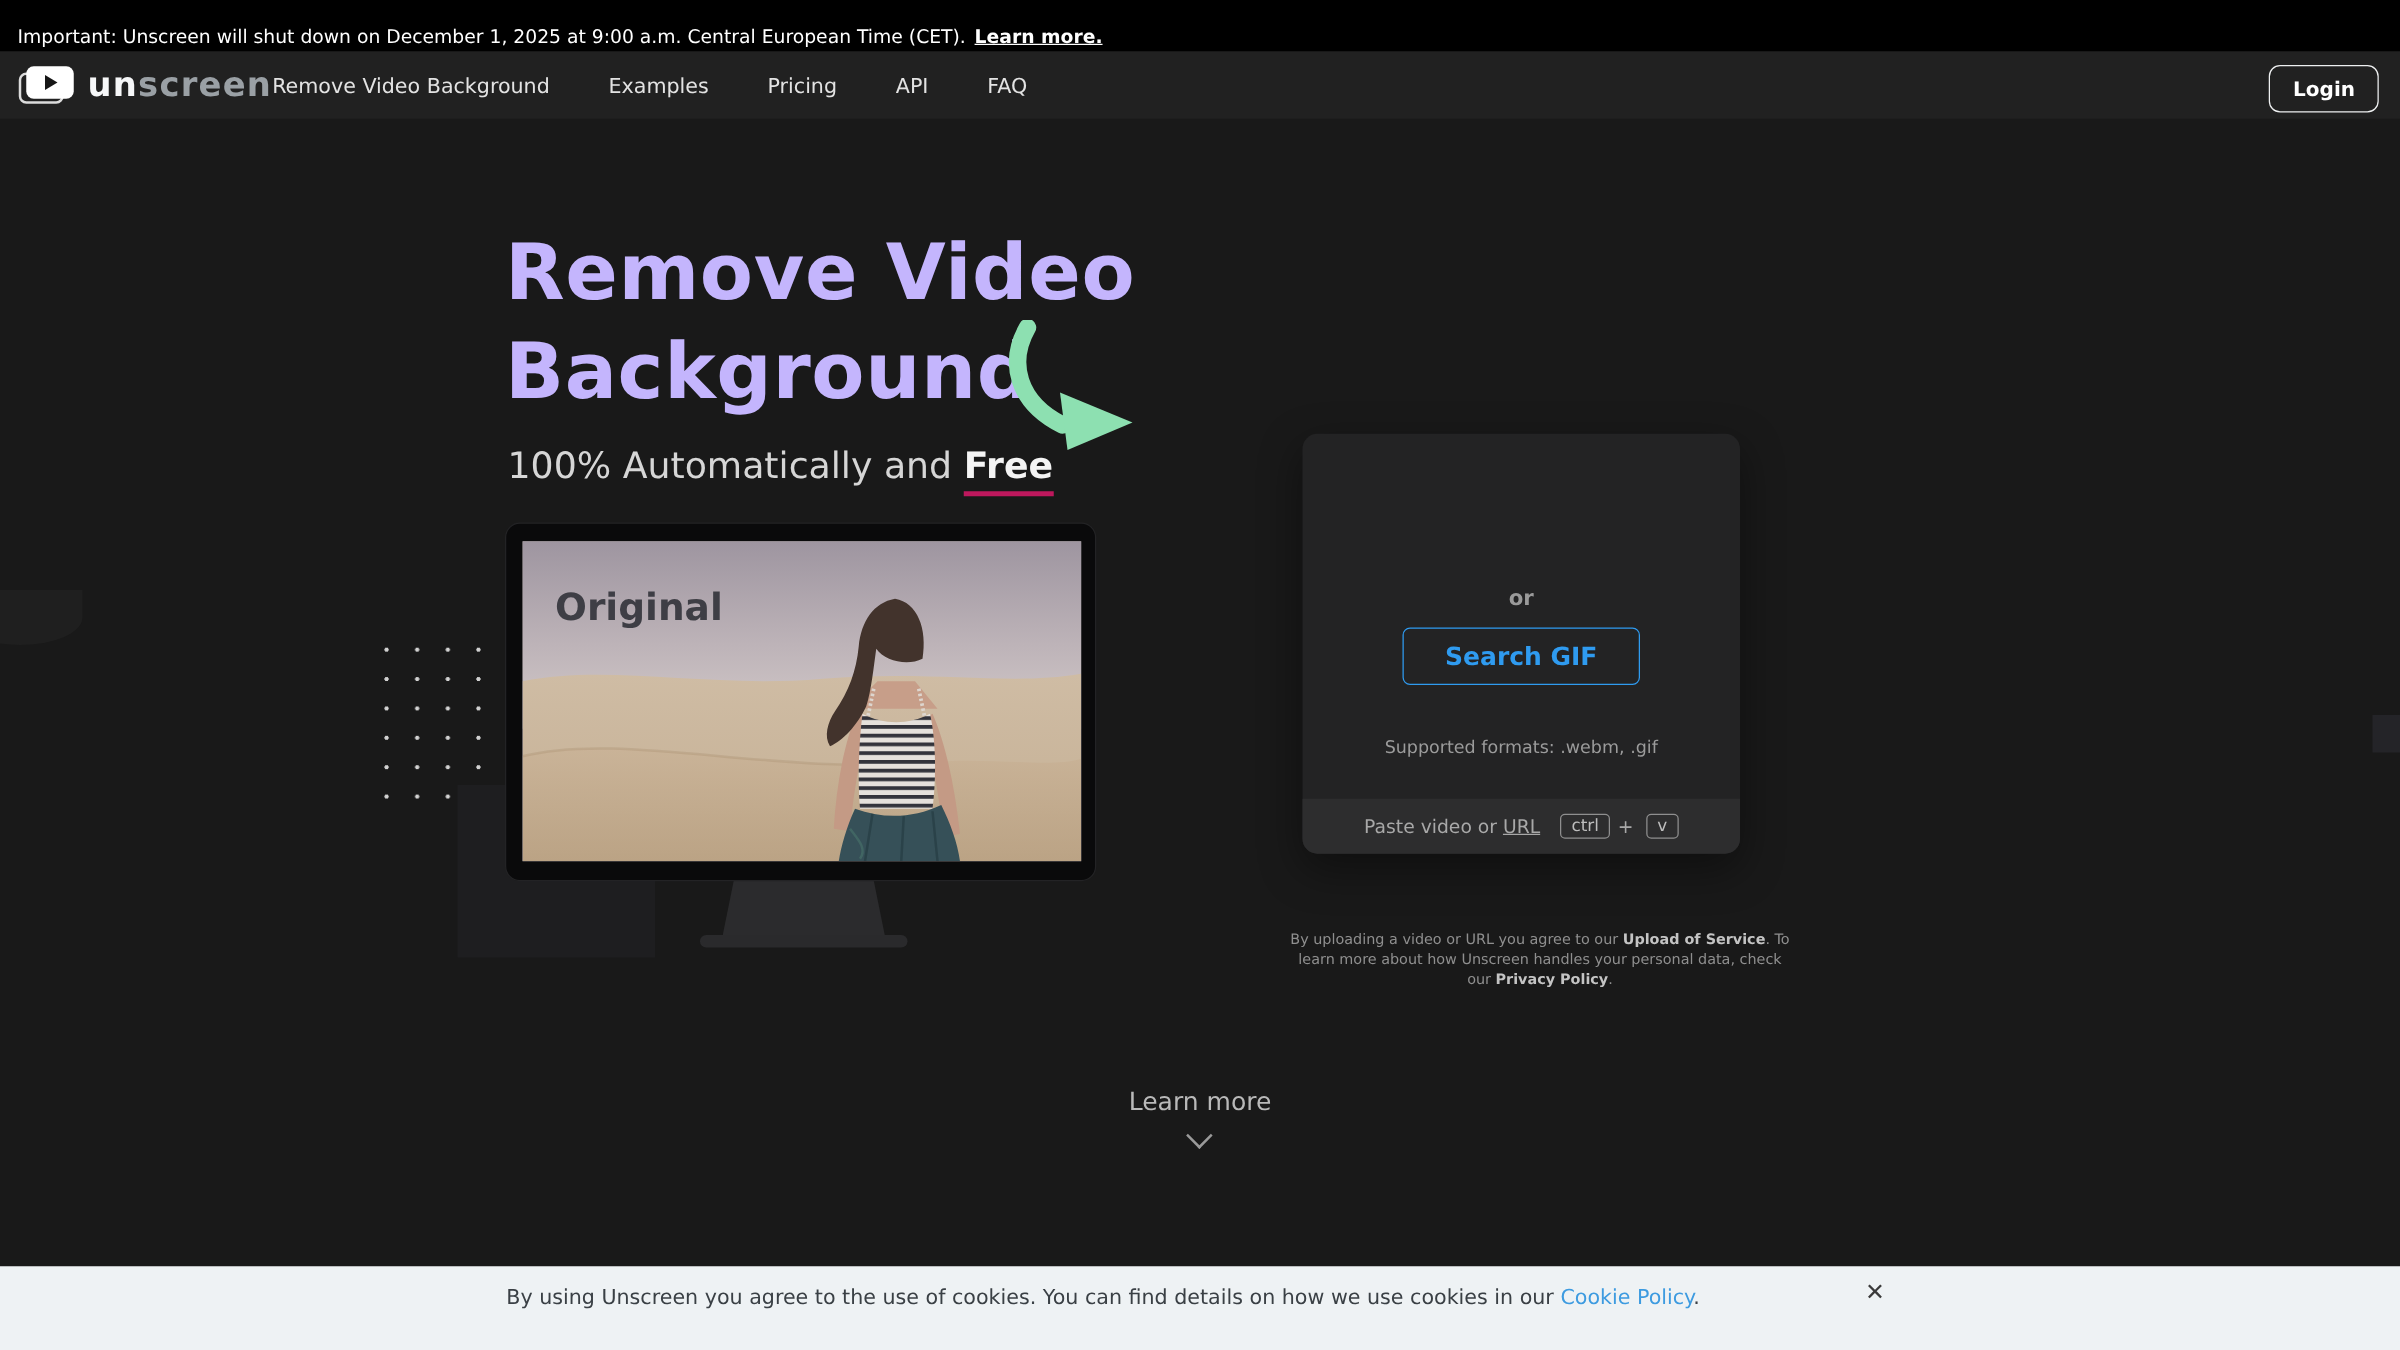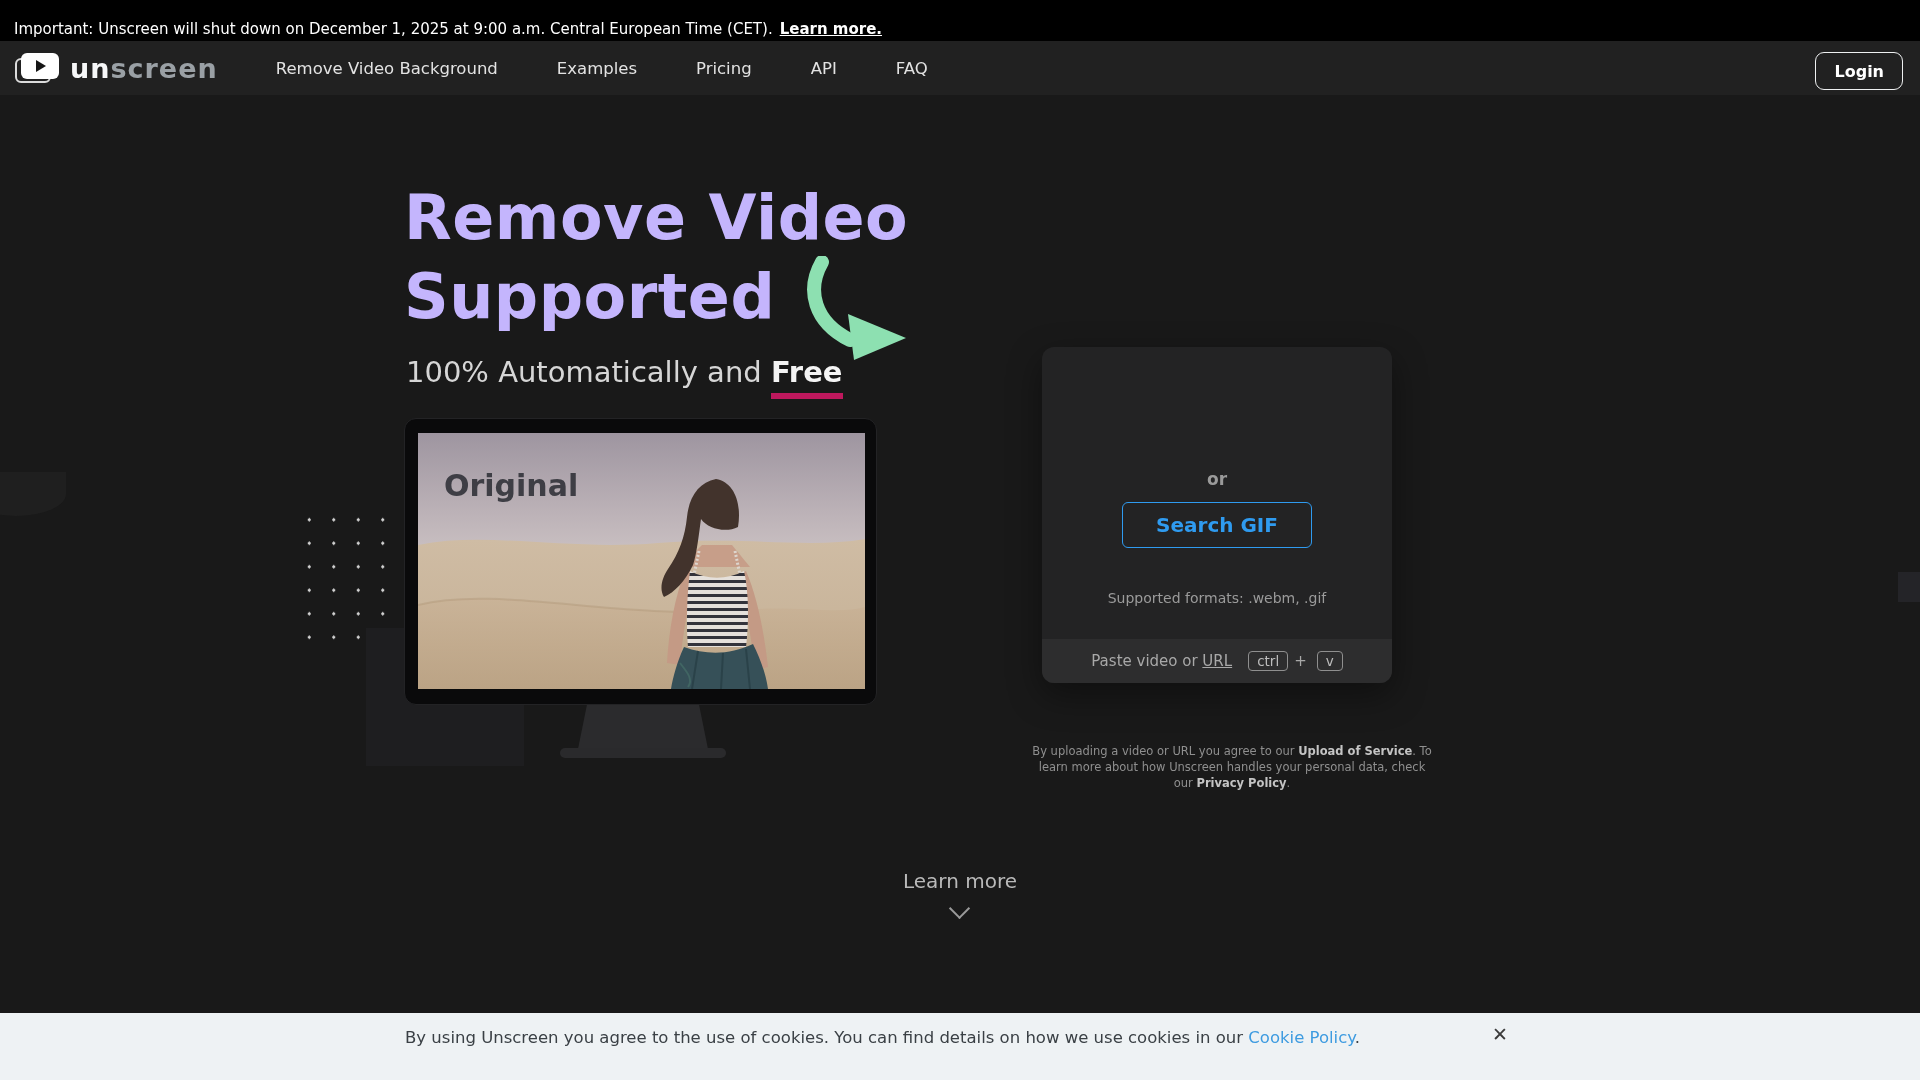--- a/index.html
+++ b/index.html
@@ -17,31 +17,31 @@
          display:flex; align-items:center; }
   .logo { display:flex; align-items:center; margin-left:14px; cursor:pointer; }
   .logo-icon { position:relative; width:48px; height:34px; }
   .logo-back { position:absolute; left:1px; top:7px; width:36px; height:25px; border:2px solid #dcdcdc; border-radius:6px; }
   .logo-front { position:absolute; left:7px; top:2px; width:38px; height:26px; background:#fff; border-radius:6px;
                 display:flex; align-items:center; justify-content:center; }
   .logo-play { width:0; height:0; border-left:10px solid #161616; border-top:6px solid transparent; border-bottom:6px solid transparent; margin-left:2px; }
   .logo-word { font-size:27px; font-weight:800; letter-spacing:1px; margin-left:8px; }
   .logo-word .p1 { color:#f6f7f8; }
   .logo-word .p2 { color:#9aa0a5; }
-  .nav-links { display:flex; align-items:center; margin-left:58px; gap:59px; }
+  .nav-links { display:flex; align-items:center; gap:47px; }
   .nav-link { color:#e3e3e3; font-size:16.5px; cursor:pointer; white-space:nowrap; }
   .login-btn { position:absolute; right:17px; top:11px; height:38px; padding:0 18px; background:transparent;
                border:1.5px solid #eef0f1; border-radius:9px; color:#fff; font-size:16px; font-weight:bold;
                font-family:"DejaVu Sans",sans-serif; cursor:pointer; }
 
   
   .hero-title { position:absolute; left:404px; top:178px; font-size:62px; line-height:79px; font-weight:800;
                 color:#c4b5fd; letter-spacing:.5px; }
   .hero-sub { position:absolute; left:406px; top:355px; font-size:29px; color:#d6d6d6; }
-  .hero-sub .free { font-weight:bold; color:#f4f4f4; border-bottom:6px solid #be185d; padding-bottom:4px; }
+  .hero-sub .free { font-weight:bold; color:#f4f4f4; border-bottom:4px solid #be185d; padding-bottom:4px; }
 
   .arrow-svg { position:absolute; left:800px; top:256px; }
 
   
   .semicircle { position:absolute; left:-34px; top:472px; width:100px; height:44px; background:#1f1f1f;
                 border-radius:0 0 50% 50%; }
   .dotgrid { position:absolute; left:291px; top:502px; width:122px; height:152px;
              background-image:radial-gradient(#d2d2d2 1.6px, transparent 1.7px);
              background-size:24.5px 23.5px; background-position:6px 6px; }
   .faint-rect { position:absolute; left:366px; top:628px; width:158px; height:138px; background:#1e1e20; }
@@ -125,21 +125,21 @@
     <button class="login-btn">Login</button>
   </div>
 
   <div class="semicircle"></div>
   <div class="dotgrid"></div>
   <div class="faint-rect"></div>
   <div class="edge-rect"></div>
 
   <div class="hero-title">
     <div>Remove Video</div>
-    <div>Supported</div>
+    <div>Background</div>
   </div>
   <div class="hero-sub">
     <span>100% Automatically and </span><span class="free">Free</span>
   </div>
 
   <svg class="arrow-svg" width="112" height="106" viewBox="0 0 112 106">
     <path d="M22,6 C6,34 14,66 50,84" fill="none" stroke="#8de0b1" stroke-width="14" stroke-linecap="round"></path>
     <polygon points="48,58 106,82 54,104" fill="#8de0b1"></polygon>
   </svg>
 

